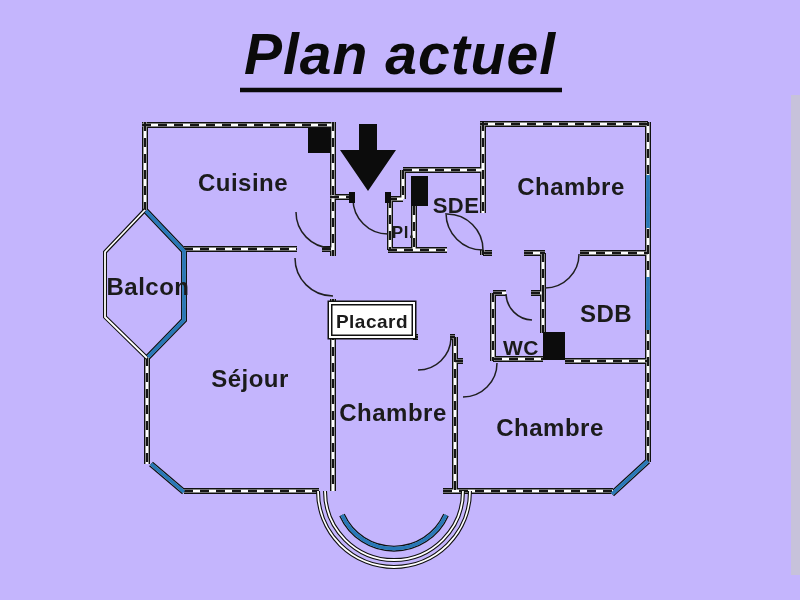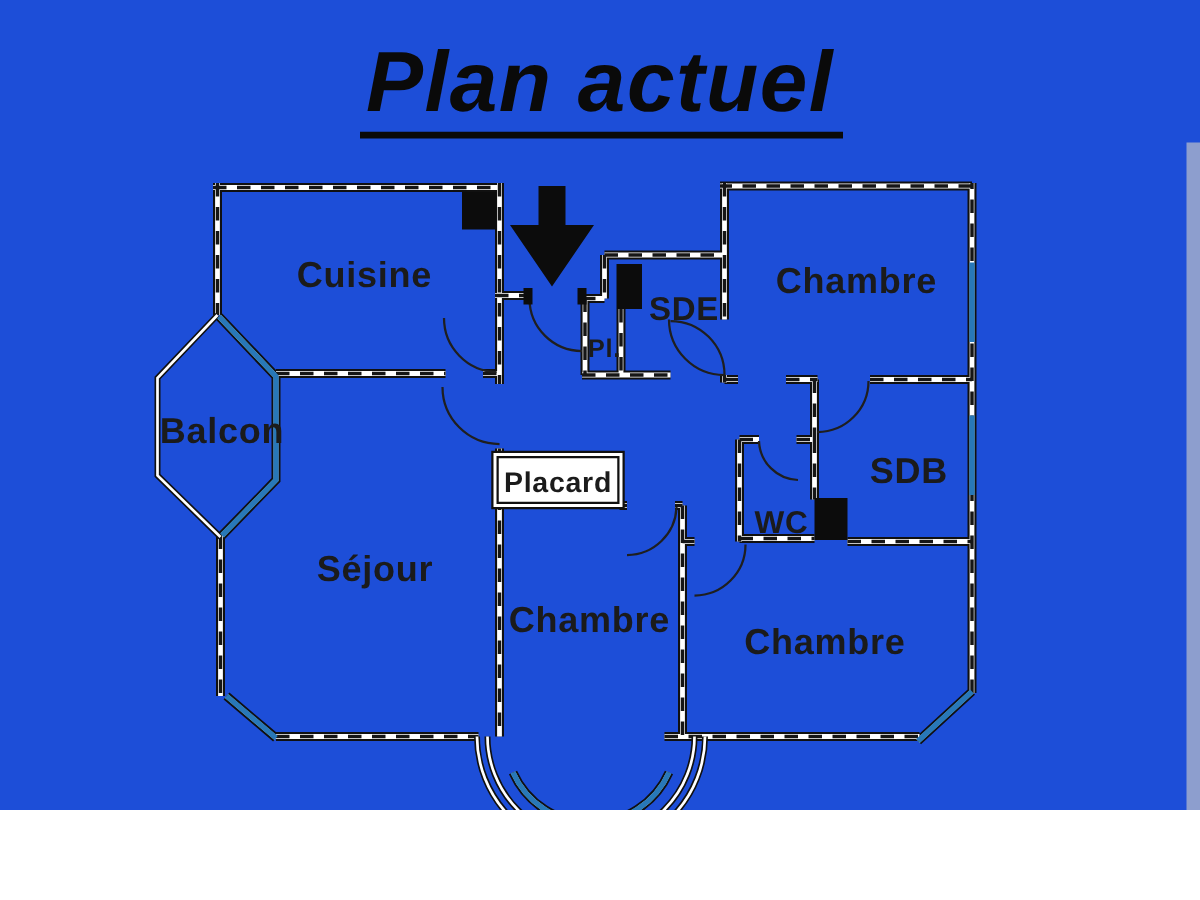--- a/index.html
+++ b/index.html
@@ -1,19 +1,19 @@
 <!DOCTYPE html>
 <html><head>
 <meta charset="utf-8">
 <style>
   html,body{margin:0;padding:0;background:#ffffff;}
   .canvas{
     position:relative;
-    width:800px;height:540px;
-    background:#1d4ed8;
+    width:800px;height:600px;
+    background:#c4b5fd;
     overflow:hidden;
     font-family:"Liberation Sans", sans-serif;
   }
   svg{position:absolute;left:0;top:0;}
   
   .w-o{stroke:#101010;stroke-width:6;fill:none;stroke-linecap:butt;}
   .w-i{stroke:#ffffff;stroke-width:3.2;fill:none;stroke-linecap:butt;}
   .w-d{stroke:#161616;stroke-width:2.3;fill:none;stroke-dasharray:9 7;stroke-linecap:butt;}
   .thin-o{stroke:#101010;stroke-width:4;fill:none;}
   .thin-i{stroke:#ffffff;stroke-width:1.8;fill:none;}

